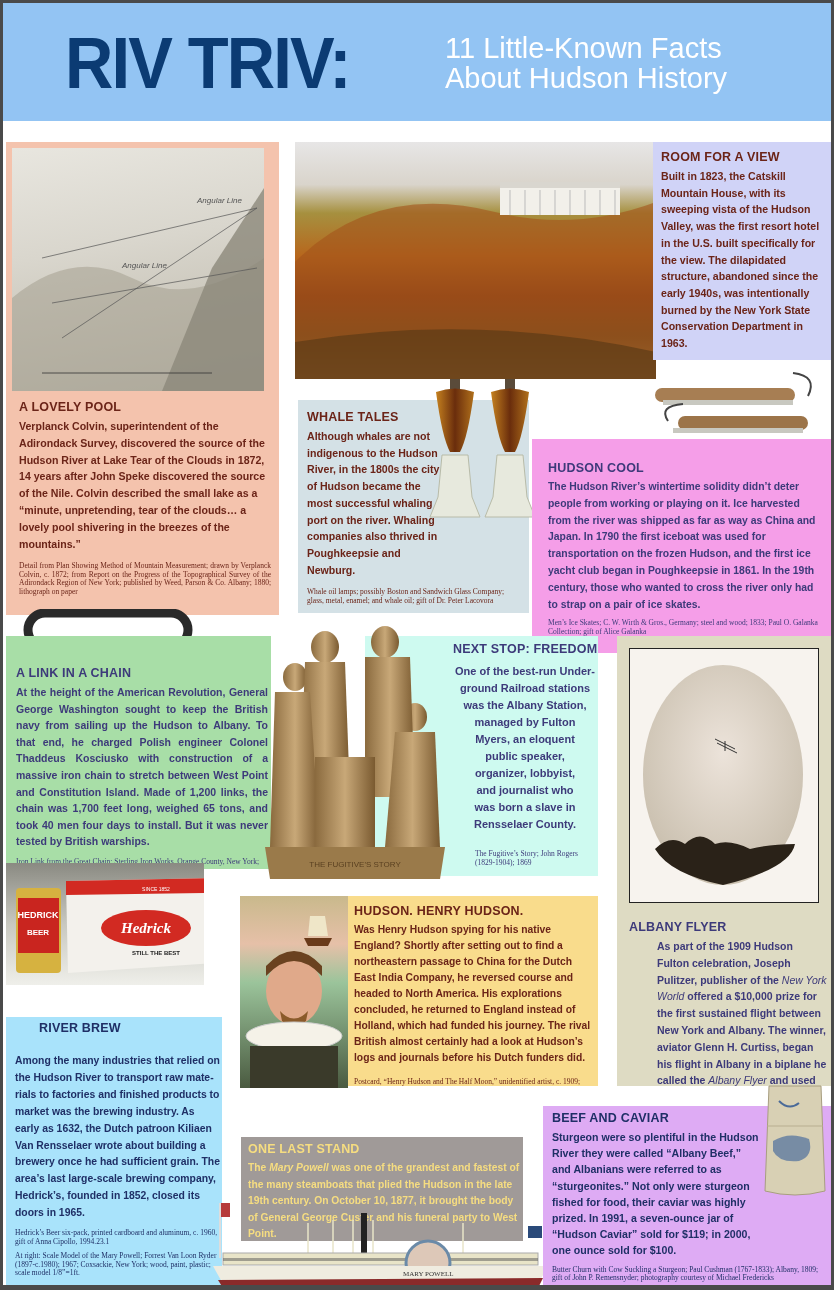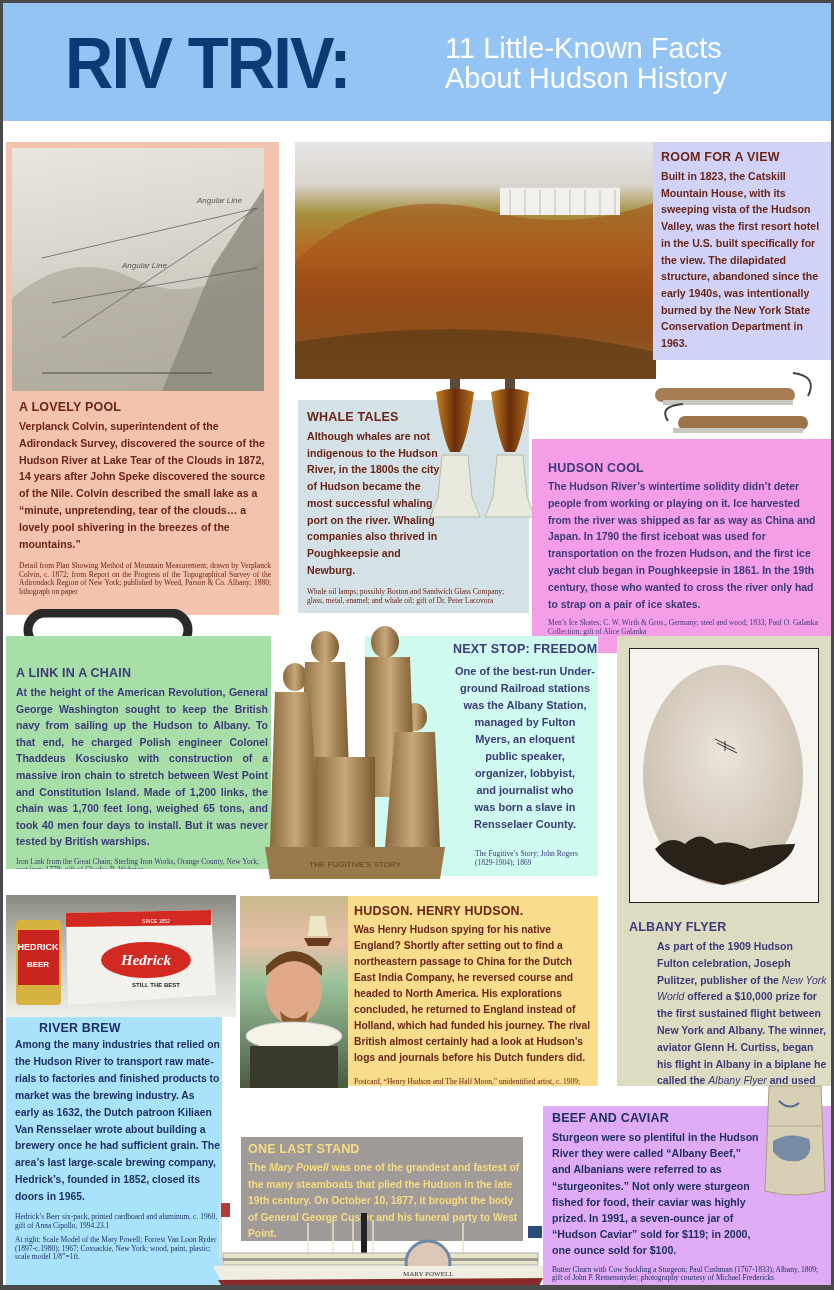--- a/index.html
+++ b/index.html
@@ -191,38 +191,38 @@
       </svg>
     </div>
     <div style="position:absolute; left:12px; top:284px; width:198px;">
       <div class="h navy">ALBANY FLYER</div>
       <div class="body navy" style="font-size:10.5px; line-height:16.8px;margin-left:28px;">
         <span>As part of the 1909 Hudson Fulton celebration, Joseph Pulitzer, publisher of the </span><i style="font-weight:normal">New York World</i><span> offered a $10,000 prize for the first sustained flight between New York and Albany. The winner, aviator Glenn H. Curtiss, began his flight in Albany in a biplane he called the </span><i style="font-weight:normal">Albany Flyer</i><span> and used the Hudson River for navigation.</span>
       </div>
     </div>
   </div>
 
-  <div class="img" style="left:3px; top:892px; width:230px; height:122px; background:linear-gradient(180deg,#8a8a82 0%,#c8c8c0 50%,#efefea 100%);">
+  <div class="img" style="left:3px; top:860px; width:198px; height:122px; background:linear-gradient(180deg,#8a8a82 0%,#c8c8c0 50%,#efefea 100%);">
     <svg width="214" height="122">
       <rect x="10" y="25" width="45" height="85" rx="4" fill="#d6b240"></rect>
       <rect x="12" y="35" width="41" height="55" fill="#c9251f"></rect>
       <text x="32" y="55" font-size="9" font-weight="bold" fill="#fff" text-anchor="middle">HEDRICK</text>
       <text x="32" y="72" font-size="8" font-weight="bold" fill="#fff" text-anchor="middle">BEER</text>
       <path d="M60 18 L205 15 L210 100 L62 110 Z" fill="#f3f1ec"></path>
       <path d="M60 18 L205 15 L205 30 L60 32 Z" fill="#d22a22"></path>
       <ellipse cx="140" cy="65" rx="45" ry="18" fill="#d22a22"></ellipse>
       <text x="140" y="70" font-size="15" font-family="Liberation Serif, serif" font-style="italic" font-weight="bold" fill="#fff" text-anchor="middle">Hedrick</text>
       <text x="150" y="92" font-size="6" font-weight="bold" fill="#222" text-anchor="middle">STILL THE BEST</text>
       <text x="150" y="28" font-size="5" fill="#fff" text-anchor="middle">SINCE 1852</text>
     </svg>
   </div>
 
   <div class="panel" style="left:3px; top:1014px; width:216px; height:268px; background:#a9e3fb;">
     <div style="position:absolute; left:9px; top:4px; width:205px;">
-      <div class="h navy2" style="margin-bottom:2px;padding-left:24px;">RIVER BREW</div>
+      <div class="h navy2" style="margin-bottom:18px;padding-left:24px;">RIVER BREW</div>
       <div class="body navy2" style="font-size:10.4px; line-height:16.9px;">Among the many industries that relied on the Hudson River to transport raw mate-rials to factories and finished products to market was the brewing industry. As early as 1632, the Dutch patroon Kiliaen Van Rensselaer wrote about building a brewery once he had sufficient grain. The area’s last large-scale brewing company, Hedrick’s, founded in 1852, closed its doors in 1965.</div>
       <div class="cap navy2" style="margin-top:7px;">Hedrick’s Beer six-pack, printed cardboard and aluminum, c. 1960, gift of Anna Cipollo, 1994.23.1</div>
       <div class="cap navy2" style="margin-top:6px;">At right: Scale Model of the Mary Powell; Forrest Van Loon Ryder (1897-c.1980); 1967; Coxsackie, New York; wood, paint, plastic; scale model 1/8”=1ft.</div>
     </div>
   </div>
 
   <div class="img" style="left:237px; top:893px; width:108px; height:192px; background:linear-gradient(180deg,#c9b98c 0%,#e6c0a8 25%,#9bc49b 45%,#4a5a40 100%);">
     <svg width="108" height="192">
       <path d="M70 20 L85 20 L88 40 L68 40 Z" fill="#efe6c8"></path>
       <path d="M64 42 L92 42 L88 50 L68 50 Z" fill="#6a3a1a"></path>

